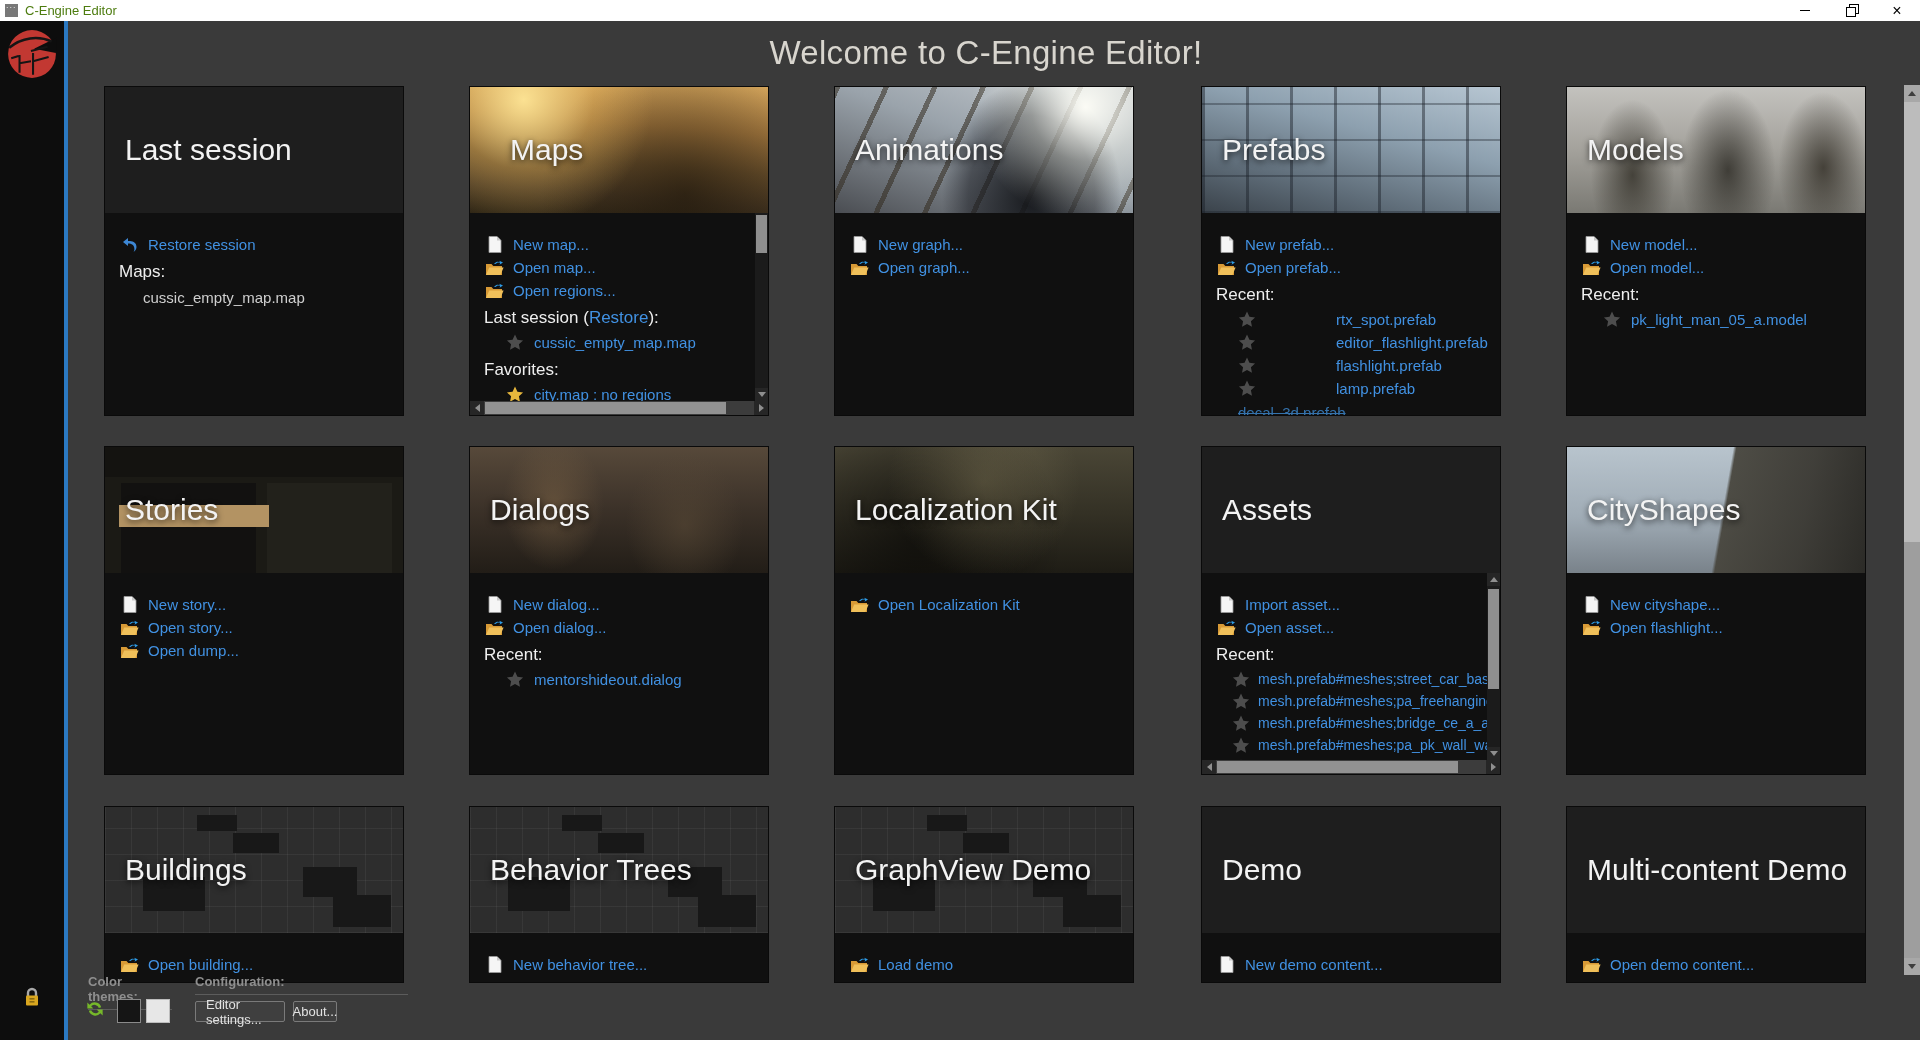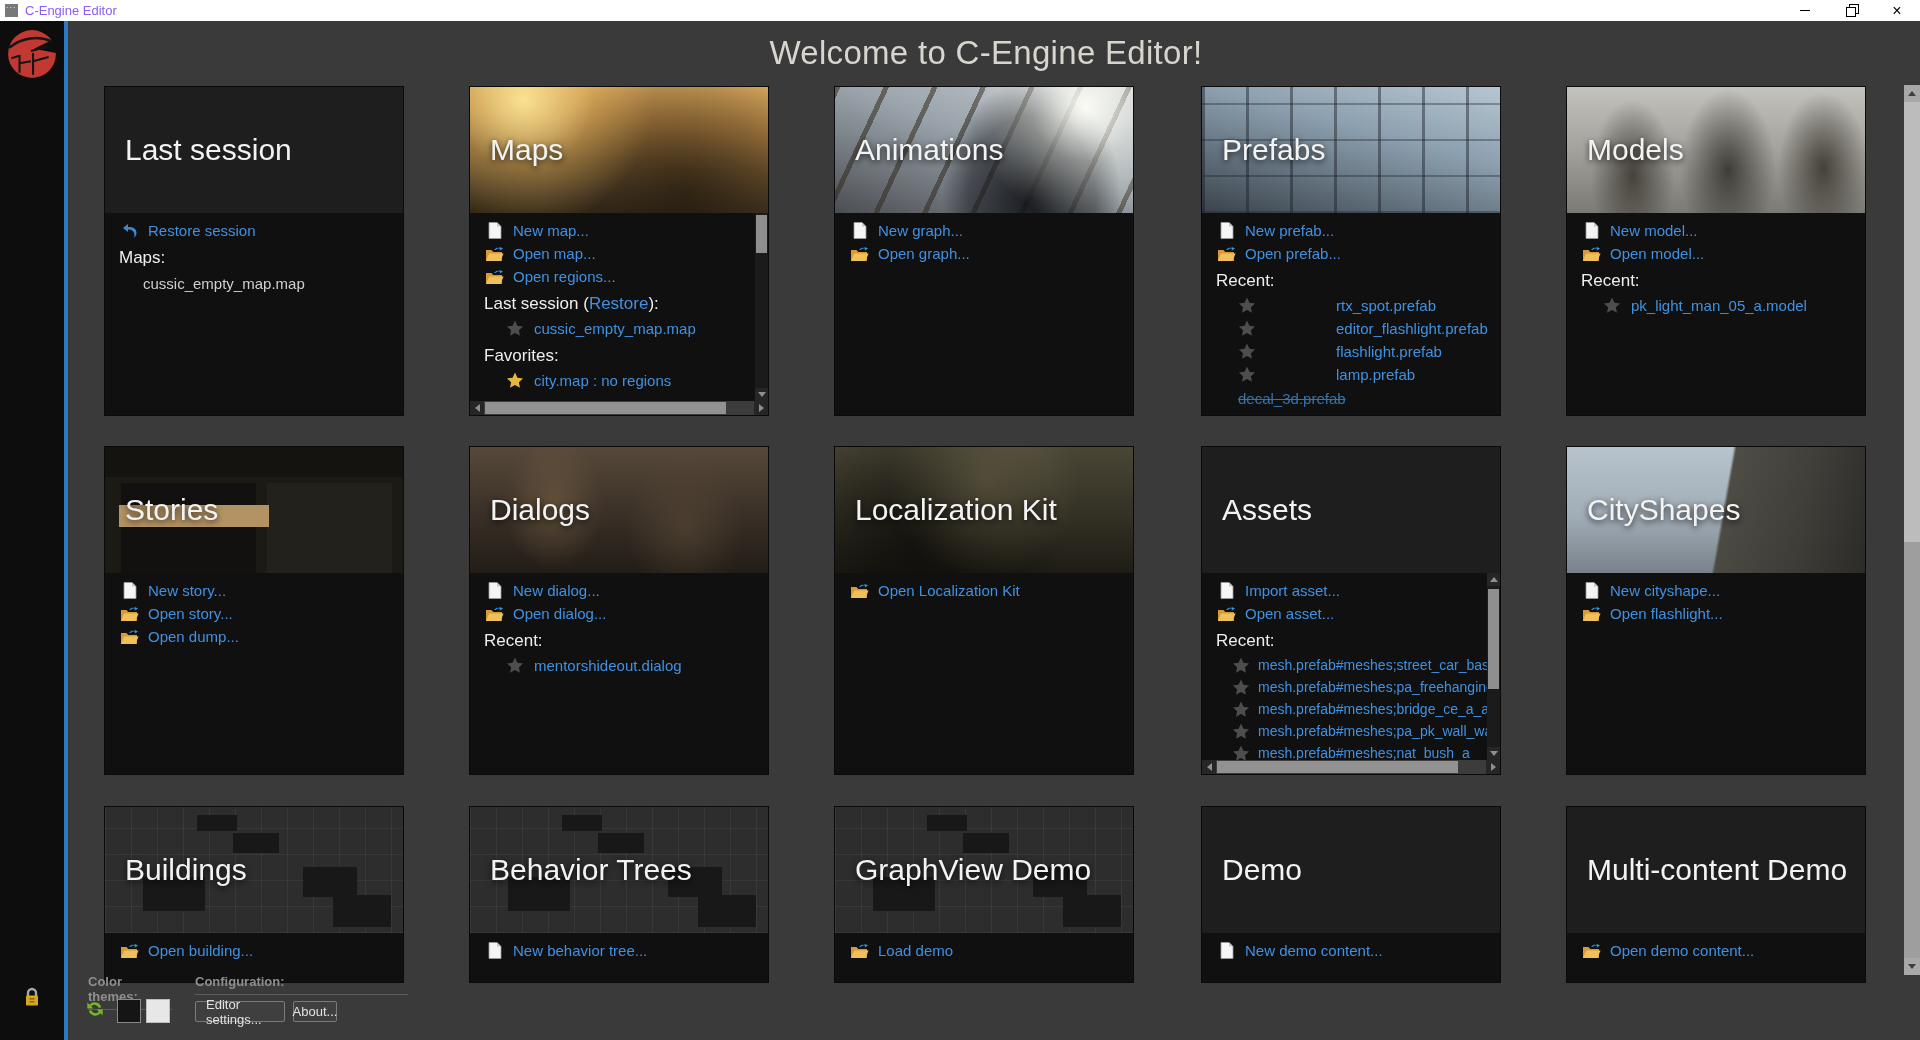--- a/index.html
+++ b/index.html
@@ -5,21 +5,21 @@
   html,body{margin:0;padding:0;}
   body{
     width:1920px;height:1040px;overflow:hidden;position:relative;
     background:#3a3a3a;font-family:"Liberation Sans","DejaVu Sans",sans-serif;
     -webkit-font-smoothing:antialiased;
   }
   
   .titlebar{position:absolute;top:0;left:0;width:1920px;height:21px;background:#ffffff;display:flex;align-items:center;z-index:50;}
   .appicon{width:13px;height:13px;background:#787878;margin:0 7px 0 5px;position:relative;}
   .appicon::after{content:"...";position:absolute;left:1px;top:-4px;color:#e8e8e8;font-size:9px;letter-spacing:1px;}
-  .win-title{font-size:13px;color:#8b5cf6;}
+  .win-title{font-size:13px;color:#4d7c0f;}
   .win-controls{margin-left:auto;display:flex;height:21px;}
   .win-btn{width:46px;height:21px;display:flex;align-items:center;justify-content:center;cursor:pointer;}
   .glyph-min{width:10px;height:1px;background:#000;}
   .glyph-restore{width:9px;height:9px;position:relative;}
   .glyph-restore i{position:absolute;width:8px;height:8px;border:1px solid #000;background:#fff;}
   .glyph-restore i.back{left:2px;top:-2px;}
   .glyph-restore i.front{left:-1px;top:1px;}
   .glyph-close{font-size:16px;color:#000;font-weight:400;line-height:1;}
   
   .sidebar{position:absolute;left:0;top:21px;width:64px;bottom:0;background:#0d0d0d;z-index:40;}
@@ -40,21 +40,21 @@
   .tri.left{border-top:4px solid transparent;border-bottom:4px solid transparent;border-right:5px solid #8f8f8f;}
   .tri.right{border-top:4px solid transparent;border-bottom:4px solid transparent;border-left:5px solid #8f8f8f;}
   .tri.down.lt{border-top-color:#8f8f8f;}
   
   .card{position:absolute;width:300px;background:#101010;border:1px solid #0a0a0a;box-sizing:border-box;overflow:hidden;}
   .c0{left:104px}.c1{left:469px}.c2{left:834px}.c3{left:1201px}.c4{left:1566px}
   .r0{top:86px;height:330px}.r1{top:446px;height:329px}.r2{top:806px;height:177px}
   .card-header{position:relative;height:126px;display:flex;align-items:center;background:#1e1e1e;overflow:hidden;}
   .card-title{font-size:30px;color:#f3f3f3;padding-left:20px;white-space:nowrap;position:relative;z-index:2;}
   .card-header.img .card-title{text-shadow:0 2px 6px rgba(0,0,0,.8);}
-  .card-body{position:absolute;top:126px;left:0;right:0;bottom:0;padding-top:6px;overflow:hidden;background:#101010;}
+  .card-body{position:absolute;top:126px;left:0;right:0;bottom:0;padding-top:20px;overflow:hidden;background:#101010;}
   
   .row-link{display:flex;align-items:center;padding:3px 0 3px 15px;color:#4191e2;font-size:15px;cursor:pointer;}
   .row-link .ic{width:19px;height:17px;margin-right:9px;display:flex;align-items:center;justify-content:center;flex:0 0 19px;}
   .row-label{font-weight:normal;color:#eeeeee;font-size:17px;padding:6px 0 3px 14px;}
   .inline-link{color:#4191e2;cursor:pointer;}
   .row-recent{display:flex;align-items:center;padding:3px 0 3px 36px;color:#4191e2;font-size:15px;cursor:pointer;white-space:nowrap;}
   .row-recent .star{width:18px;height:17px;margin-right:10px;flex:0 0 18px;}
   .row-recent.wide .rlabel{margin-left:70px;}
   .row-text{color:#cfcfcf;font-size:15px;padding:4px 0 4px 38px;}
   .row-strike{color:#3573ad;font-size:15px;padding:4px 0 4px 36px;text-decoration:line-through;cursor:pointer;}
@@ -67,21 +67,21 @@
   .hbar .hthumb{position:absolute;top:1px;bottom:1px;background:#929292;}
   .vbar{position:absolute;top:0;right:0;width:13px;bottom:14px;background:#1b1b1b;z-index:4;}
   .vbar .vend{position:absolute;left:0;width:13px;height:13px;background:#262626;display:flex;align-items:center;justify-content:center;}
   .vbar .vend.top{top:0;}
   .vbar .vend.bot{bottom:0;}
   .vbar .vthumb{position:absolute;left:1px;right:1px;background:#8f8f8f;}
   
   .img-maps{background:
     radial-gradient(circle at 18% 10%, rgba(255,230,150,.95), rgba(250,200,100,.3) 26%, transparent 48%),
     radial-gradient(circle at 72% 85%, rgba(25,18,8,.6), transparent 60%),
-    linear-gradient(185deg,#d9a95e 0%,#a87b40 32%,#6e532e 58%,#473723 80%,#2b2314 100%);}
+    linear-gradient(185deg,#d9a95e 0%,#a87b40 32%,#6e532e 58%,#473723 80%,#2b2314 100%); padding-left: 20px;}
   .img-animations{background:
     radial-gradient(circle at 84% 16%, rgba(255,255,248,.95), rgba(255,255,240,.35) 20%, transparent 42%),
     radial-gradient(ellipse 115px 150px at 66% 88%, rgba(18,20,24,.95), rgba(28,30,36,.55) 55%, transparent 78%),
     repeating-linear-gradient(115deg, rgba(50,42,30,.55) 0 5px, transparent 5px 44px),
     linear-gradient(200deg,#c9ced3 0%,#9aa3ab 45%,#6b7076 78%,#4a4d52 100%);}
   .img-prefabs{background:
     repeating-linear-gradient(90deg, rgba(25,30,38,.45) 0 3px, transparent 3px 44px),
     repeating-linear-gradient(0deg, rgba(25,30,38,.35) 0 2px, transparent 2px 36px),
     linear-gradient(195deg,#b7c6d2 0%,#8da0af 38%,#5f6d79 72%,#3a424a 100%);}
   .img-models{background:

